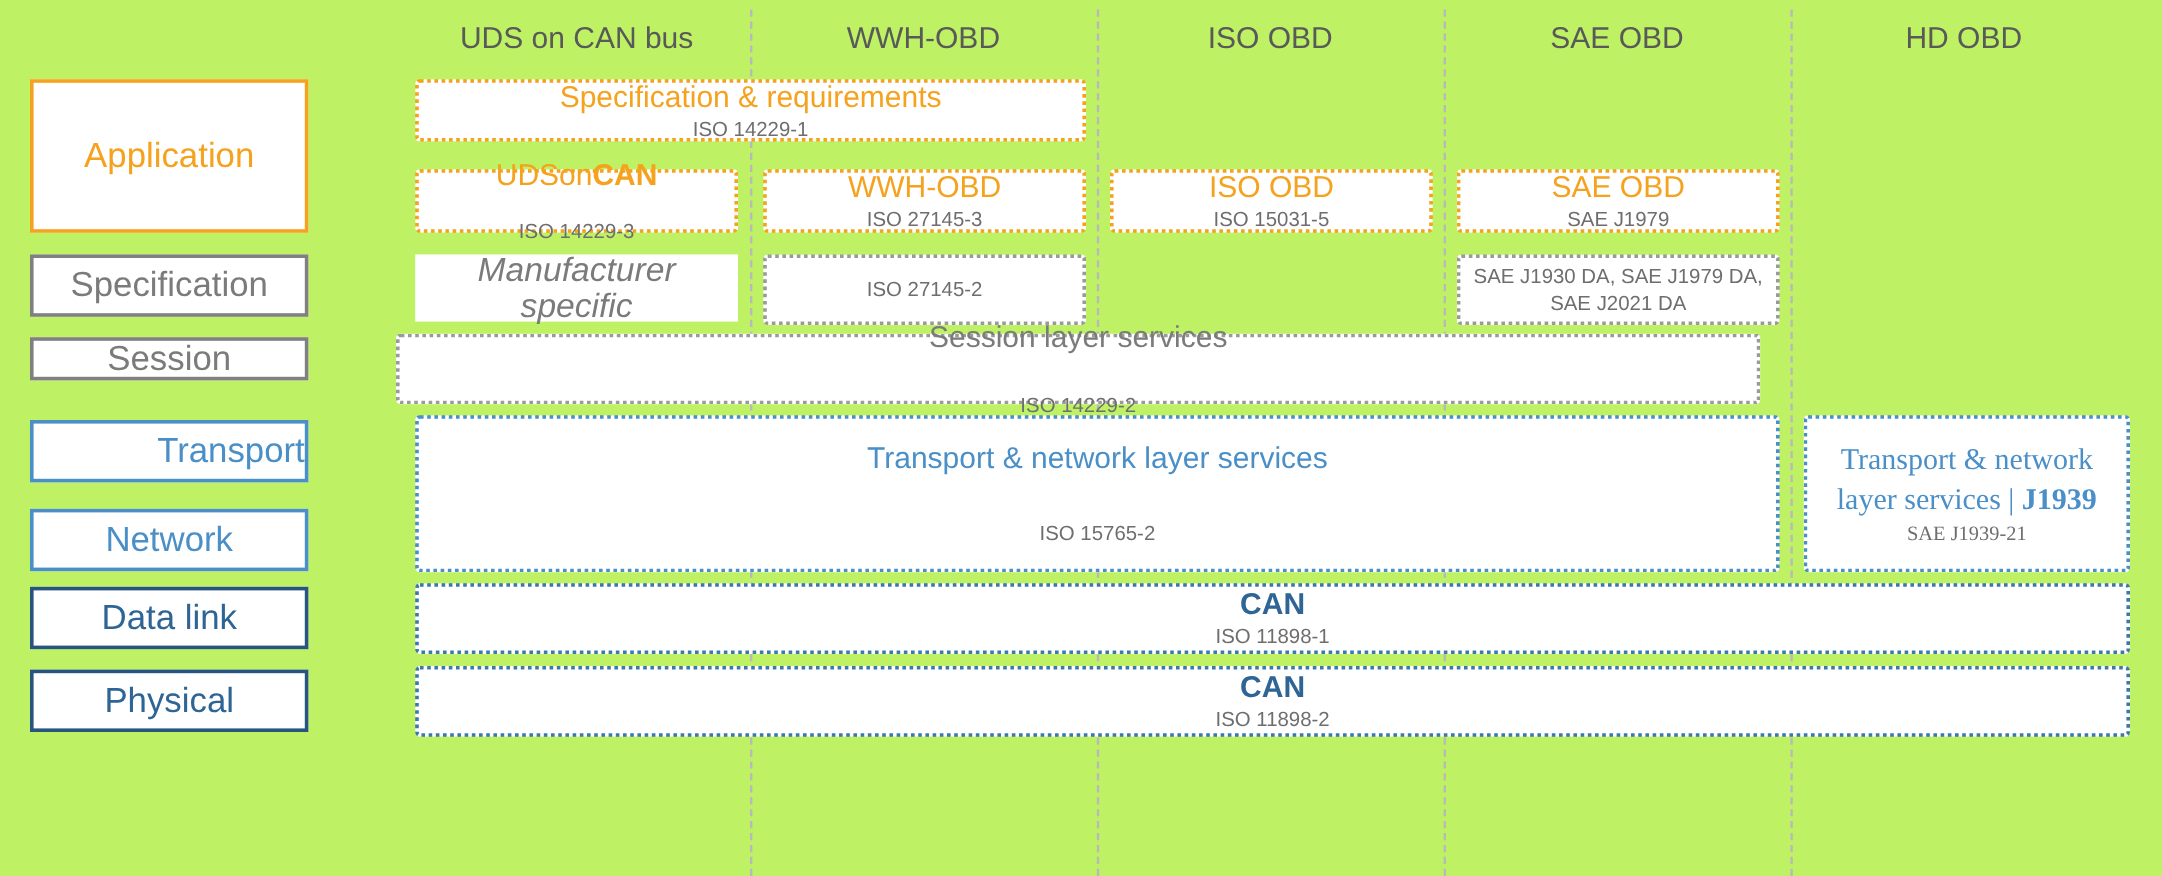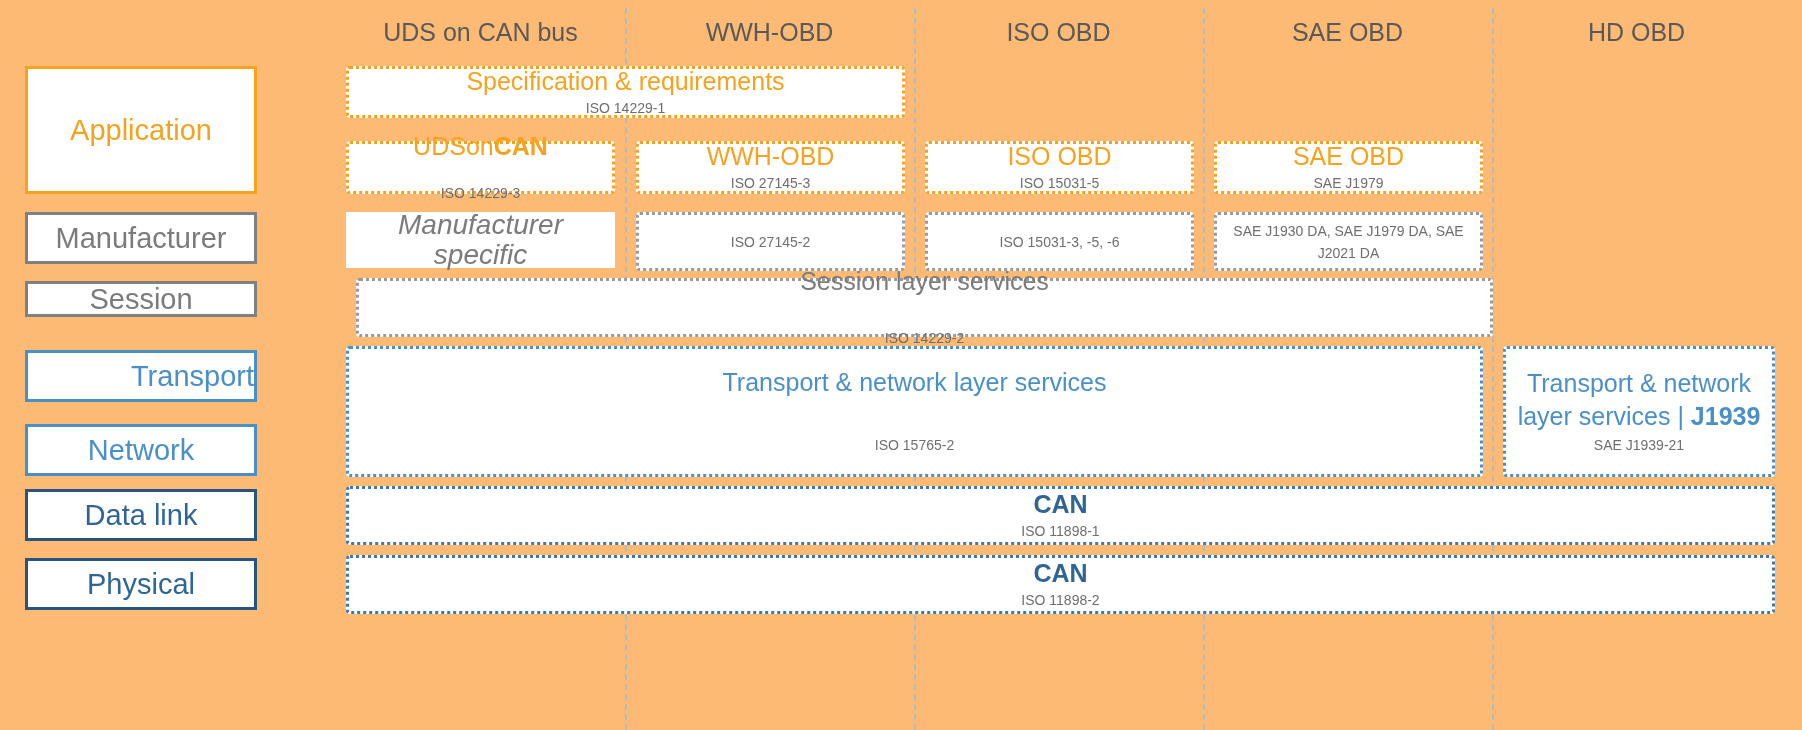--- a/index.html
+++ b/index.html
@@ -10,21 +10,21 @@
   }
   body {
     font-family: "Liberation Sans", sans-serif;
     -webkit-font-smoothing: antialiased;
   }
 
   #stage {
     position: relative;
     width: 1802px;
     height: 730px;
-    background: #fdba74;
+    background: #bef264;
     overflow: hidden;
   }
 
   
   .col-head {
     position: absolute;
     top: 14px;
     height: 36px;
     line-height: 36px;
     text-align: center;
@@ -68,21 +68,21 @@
     align-items: center;
     justify-content: center;
     text-align: center;
     padding: 2px 6px;
   }
   .cell .title {
     font-size: 25px;
     line-height: 30px;
   }
   .cell .sub {
-    font-size: 14px;
+    font-size: 17px;
     line-height: 22px;
     color: #6e6e6e;
     margin-top: 1px;
   }
   .cell.one-line { justify-content: center; }
   .cell.one-line .sub { margin-top: 0; }
 
   .cell.o-dash {
     border: 3px dotted #f5a21e;
     border-radius: 4px;
@@ -146,21 +146,21 @@
 
   <div class="vsep" style="left:625px;top:8px;height:722px;"></div>
   <div class="vsep" style="left:914px;top:8px;height:722px;"></div>
   <div class="vsep" style="left:1203px;top:8px;height:722px;"></div>
   <div class="vsep" style="left:1492px;top:8px;height:722px;"></div>
 
   <div class="layer app" style="top:66px;height:128px;">
     <span>Application</span>
   </div>
   <div class="layer grey" style="top:212px;height:52px;">
-    <span>Manufacturer</span>
+    <span>Specification</span>
   </div>
   <div class="layer grey" style="top:281px;height:36px;">
     <span>Session</span>
   </div>
   <div class="layer blue" style="top:350px;height:52px;justify-content:flex-end;">
     <span>Transport</span>
   </div>
   <div class="layer blue" style="top:424px;height:52px;">
     <span>Network</span>
   </div>
@@ -198,40 +198,37 @@
 
 
   <div class="cell plain one-line" style="left:346px;top:212px;width:269px;height:56px;">
     <div class="title">Manufacturer specific</div>
   </div>
 
   <div class="cell g-dash one-line" style="left:636px;top:212px;width:269px;height:59px;">
     <div class="sub">ISO 27145-2</div>
   </div>
 
-  <div class="cell g-dash one-line" style="left:925px;top:212px;width:269px;height:59px;">
-    <div class="sub">ISO 15031-3, -5, -6</div>
-  </div>
 
   <div class="cell g-dash one-line" style="left:1214px;top:212px;width:269px;height:59px;">
     <div class="sub">SAE J1930 DA, SAE J1979 DA, SAE J2021 DA</div>
   </div>
 
-  <div class="cell g-dash" style="left:356px;top:278px;width:1137px;height:59px;gap:30px;">
+  <div class="cell g-dash" style="left:330px;top:278px;width:1137px;height:59px;gap:30px;">
     <div class="title">Session layer services</div>
     <div class="sub">ISO 14229-2</div>
   </div>
 
   <div class="cell b-dash" style="left:346px;top:346px;width:1137px;height:131px;">
     <div class="title">Transport &amp; network layer services</div>
     <div class="gap"></div>
     <div class="sub">ISO 15765-2</div>
   </div>
 
-  <div class="cell b-dash" style="left:1503px;top:346px;width:272px;height:131px;">
+  <div class="cell b-dash" style="left:1503px;top:346px;width:272px;height:131px;font-family:Liberation Serif, serif;">
     <div class="title multi"><span>Transport &amp; network layer services | </span><span class="b-strong">J1939</span></div>
     <div class="sub">SAE J1939-21</div>
   </div>
 
   <div class="cell n-dash" style="left:346px;top:486px;width:1429px;height:59px;">
     <div class="title">CAN</div>
     <div class="sub">ISO 11898-1</div>
   </div>
 
   <div class="cell n-dash" style="left:346px;top:555px;width:1429px;height:59px;">

